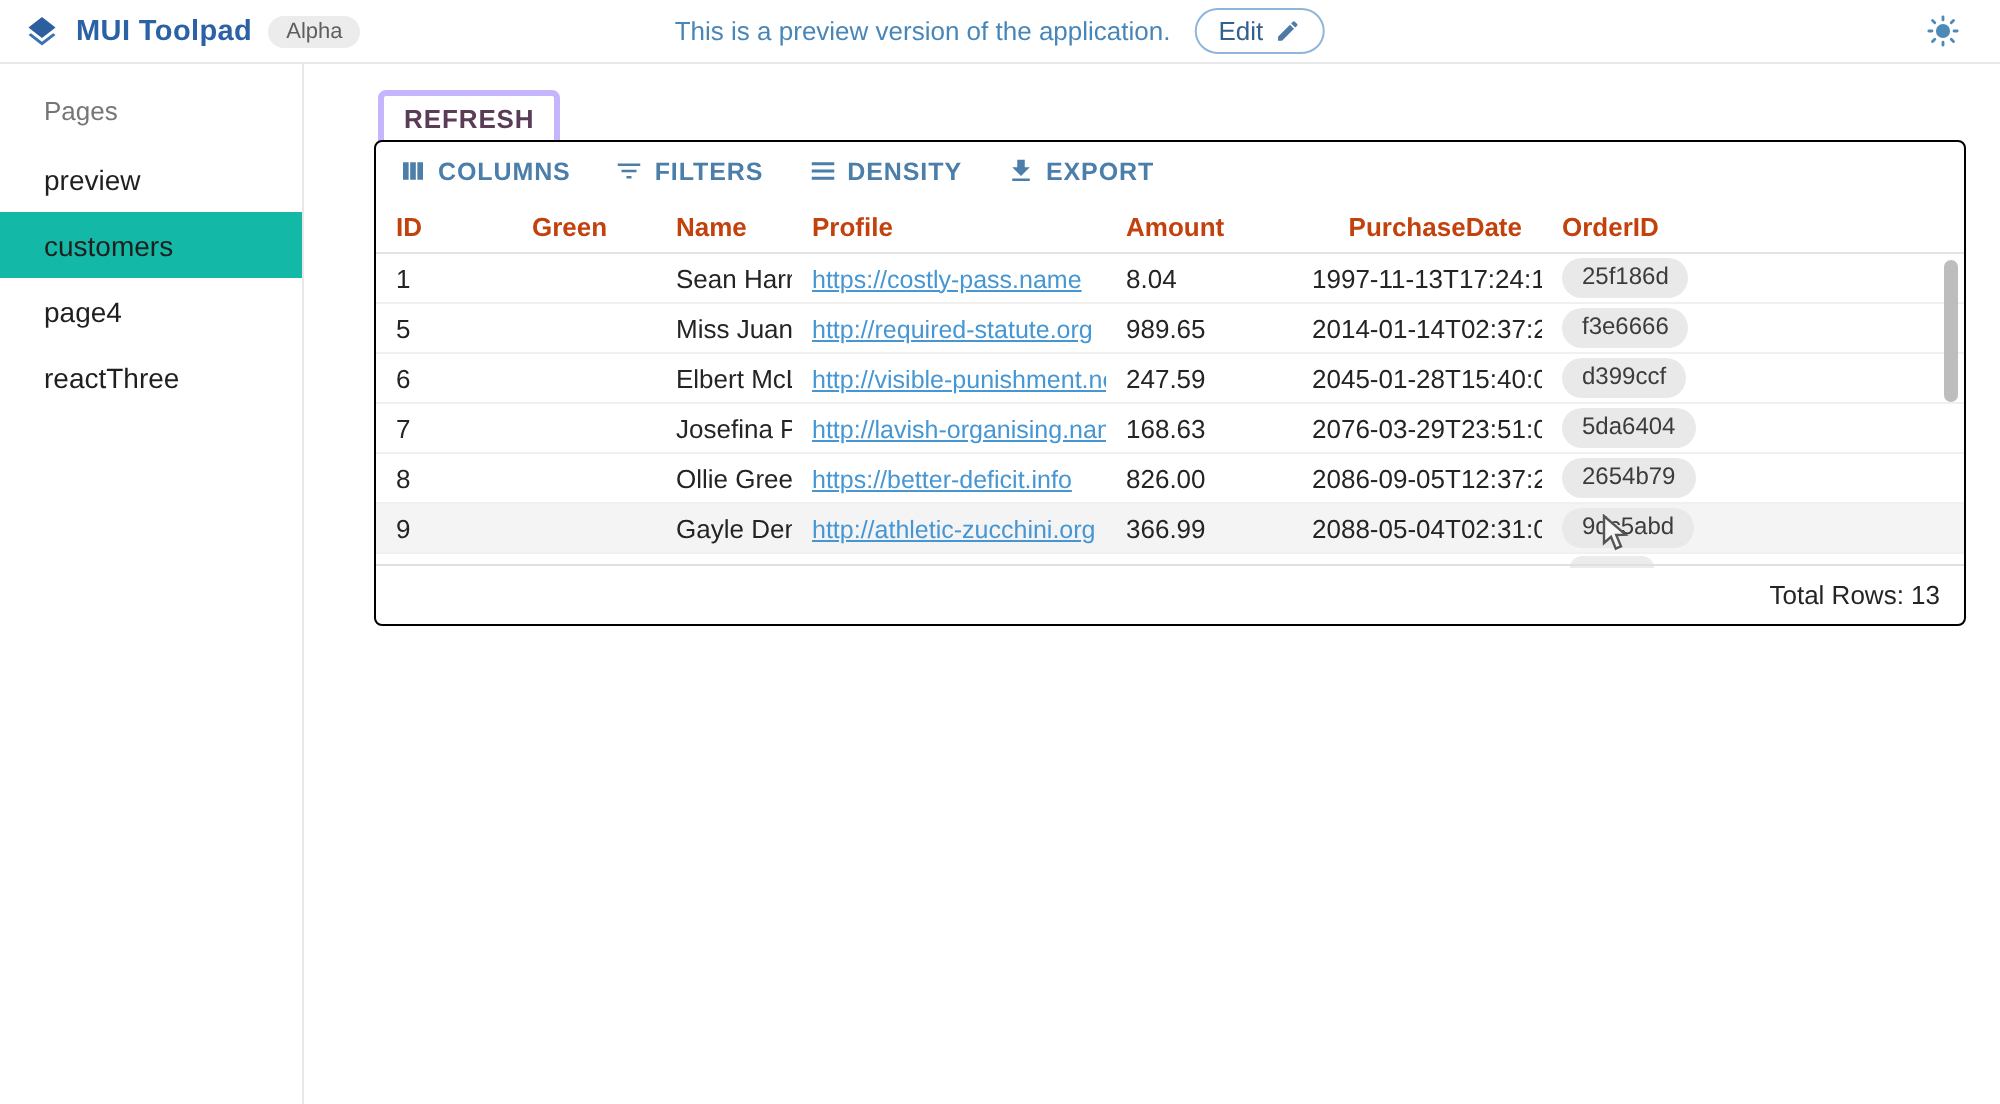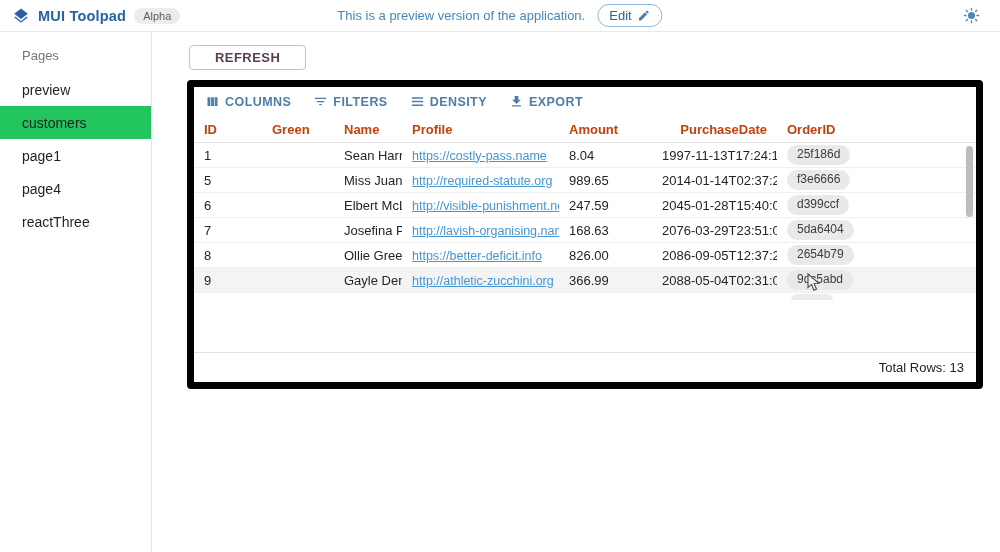--- a/index.html
+++ b/index.html
@@ -22,31 +22,31 @@
     font-size:13px; font-weight:normal; cursor:pointer; font-family:inherit; }
   .theme-btn { margin-left:auto; margin-right:20px; background:none; border:none;
     cursor:pointer; display:flex; }
 
   
   .sidebar { position:absolute; top:32px; left:0; width:152px; bottom:0;
     background:#fff; border-right:1px solid #e8e8e8; padding-top:8px; }
   .sidebar-label { padding:8px 0 10px 22px; color:#757575; font-size:13px; }
   .nav-item { height:33px; display:flex; align-items:center; padding-left:22px;
     font-size:14px; color:#1f1f1f; cursor:pointer; }
-  .nav-item.selected { background:#22c55e; }
+  .nav-item.selected { background:#14b8a6; }
 
   
   .main { position:absolute; left:173px; top:32px; right:0; bottom:0; }
   .refresh-btn { position:absolute; left:16px; top:13px; background:#fff;
-    border:1px solid #c4b5fd; border-radius:4px; padding:4px 25px;
+    border:3px solid #c4b5fd; border-radius:4px; padding:4px 10px;
     font-size:13px; font-weight:bold; letter-spacing:.45px; color:#5a3c57;
     cursor:pointer; font-family:inherit; }
 
-  .grid { position:absolute; left:14px; top:48px; width:796px; height:309px;
-    border:7px solid #000000; border-radius:4px; background:#fff; }
+  .grid { position:absolute; left:14px; top:38px; width:796px; height:243px;
+    border:1px solid #000000; border-radius:4px; background:#fff; }
 
   .grid-toolbar { height:29px; display:flex; align-items:center; gap:12px; padding-left:6px; }
   .tb-btn { display:flex; align-items:center; gap:5px; background:none; border:none;
     color:#4b7ea9; font-size:12.5px; font-weight:bold; letter-spacing:.45px;
     cursor:pointer; padding:4px 5px; font-family:inherit; }
   .tb-btn svg { flex:none; }
 
   .grid-head { height:27px; display:flex; align-items:center;
     border-bottom:1px solid #e4e4e4; font-size:13px; font-weight:bold; color:#c2410c; }
   .col { padding:0 10px; overflow:hidden; white-space:nowrap; }
@@ -120,23 +120,20 @@
 
 <nav class="sidebar">
   <div class="sidebar-label">Pages</div>
   <div class="nav-item">
     <span>preview</span>
   </div>
   <div class="nav-item selected">
     <span>customers</span>
   </div>
   <div class="nav-item">
-    <span>page1</span>
-  </div>
-  <div class="nav-item">
     <span>page4</span>
   </div>
   <div class="nav-item">
     <span>reactThree</span>
   </div>
 </nav>
 
 <main class="main">
   <button class="refresh-btn">REFRESH</button>
 

